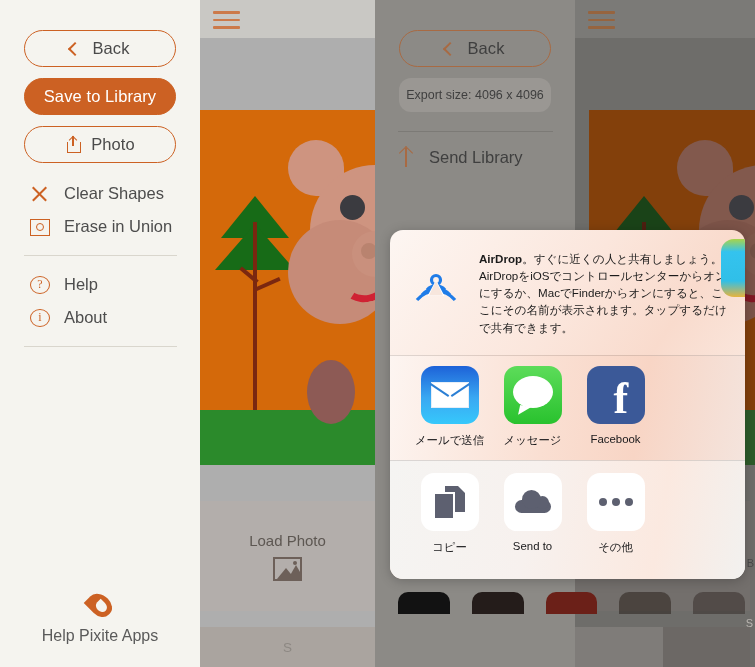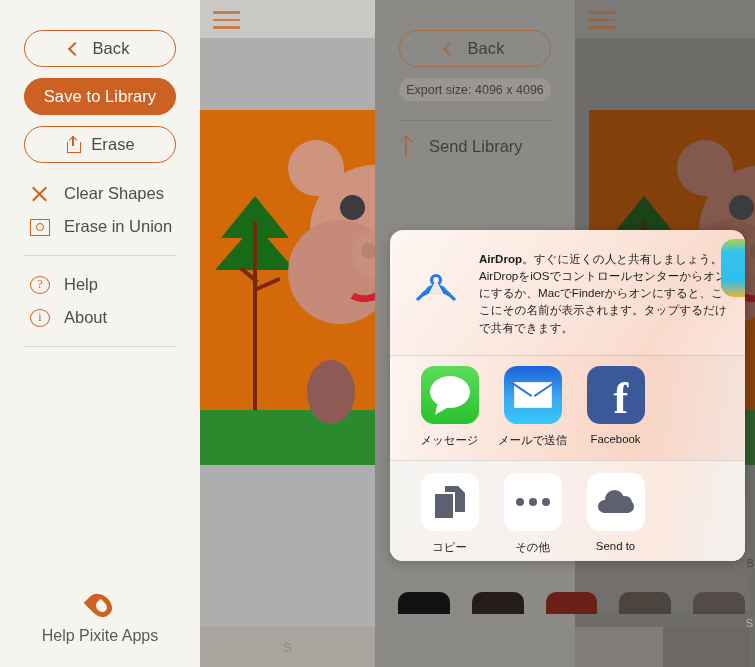--- a/index.html
+++ b/index.html
@@ -201,21 +201,21 @@
   }
   .tabbar .tab.inactive { background:#aaa49f; color:#8d8883; }
 
   
   .panel-export {
     position: relative; width: 200px; height: 667px; flex: 0 0 200px;
     background: #8c8a86; overflow: hidden; padding-top: 30px;
   }
   .panel-export .btn-pill { color: #3f3f3f; border-color: #a86a43; width:152px;}
   .chip {
-    width: 152px; height: 23px; margin: 8px auto 0 auto;
+    width: 152px; height: 34px; margin: 8px auto 0 auto;
     background: #9a9793; border-radius: 12px;
     display:flex;align-items:center;justify-content:center;
     font-size: 12.5px; color:#3f3f3f;
   }
   .fmt-row { display:flex; justify-content:center; gap: 14px; margin-top: 20px; }
   .fmt {
     width: 42px; height: 42px; border-radius:50%;
     border: 1.5px solid #a86a43;
     display:flex;align-items:center;justify-content:center;
     font-size: 13.5px; color: #444;
@@ -273,21 +273,21 @@
     display: flex; gap: 0px; padding: 10px 0 12px 18px;
     border-top: 1px solid rgba(120,110,105,.22);
     background: linear-gradient(100deg,#fdf5f1 0%,#fadfd2 45%,#f8d5c5 70%,#f4e4dd 100%);
   }
   .app {
     width: 83px; display:flex; flex-direction:column; align-items:center; gap: 9px;
   }
   .app .tile { width: 58px; height: 58px; border-radius: 13px; overflow:hidden; position:relative; }
   .app .nm { font-size: 11.4px; color: #18181a; }
   .row-actions {
-    display: flex; padding: 12px 0 6px 18px;
+    display: flex; padding: 12px 0 24px 18px;
     border-top: 1px solid rgba(120,110,105,.22);
     background: linear-gradient(100deg,#f5f4f2 0%,#f7f1ee 40%,#fbe9e0 75%,#f2f1ef 100%);
   }
   .row-actions .tile { background:#ffffff; display:flex;align-items:center;justify-content:center; }
 
   .tile-msg { background: linear-gradient(180deg,#5ddc5a,#29c22e); }
   .bubble {
     position:absolute; left: 9px; top: 10px; width: 40px; height: 32px;
     background:#fff; border-radius: 50%;
   }
@@ -376,21 +376,21 @@
     </div>
 
     <div class="btn-pill filled">
       <span>Save to Library</span>
     </div>
 
     <div class="btn-pill">
       <span class="share-ic">
           <span class="share-arrow"></span>
         </span>
-      <span>Erase</span>
+      <span>Photo</span>
     </div>
 
     <div class="menu-list">
       <div class="menu-row">
         <span class="ic ic-x"></span>
         <span>Clear Shapes</span>
       </div>
       <div class="menu-row">
         <span class="ic ic-sq">
             <i></i>
@@ -442,20 +442,26 @@
         <div class="pig-head" style="left:110px; top:55px; width:130px; height:130px;"></div>
         <div class="pig-cheek" style="left:88px; top:110px; width:104px; height:104px;"></div>
         <div class="pig-eye" style="left:140px; top:85px; width:25px; height:25px;"></div>
         <div class="pig-snout" style="left:152px; top:121px; width:46px; height:46px;"></div>
         <div class="pig-nostril" style="left:161px; top:133px; width:16px; height:16px;"></div>
         <div class="pig-mouth" style="left:140px; top:148px; width:52px; height:44px;"></div>
         <div class="pig-foot" style="left:107px; top:250px; width:48px; height:64px;"></div>
       </div>
     </div>
 
+    <div class="loadphoto">
+      <span class="lbl">Load Photo</span>
+      <span class="photo-ic">
+          <i class="photo-dot"></i>
+        </span>
+    </div>
 
     <div class="tabbar">
       <div class="tab inactive">
           <span>S</span>
         </div>
     </div>
   </div>
 
   <div class="panel-export">
     <div class="btn-pill">
@@ -530,33 +536,33 @@
           <path d="M26 25 L19 39.5 H33 Z" fill="#f7e6dd"></path>
         </svg>
       </div>
       <div class="airdrop-txt">
         <b>AirDrop</b><span>。すぐに近くの人と共有しましょう。AirDropをiOSでコントロールセンターからオンにするか、MacでFinderからオンにすると、ここにその名前が表示されます。タップするだけで共有できます。</span>
       </div>
     </div>
 
     <div class="row-apps">
       <div class="app">
-        <div class="tile tile-msg">
-            <span class="bubble"></span>
-          </div>
-        <span class="nm">メッセージ</span>
-      </div>
-      <div class="app">
         <div class="tile tile-mail">
           <span class="env">
               <span class="flapL"></span>
               <span class="flapR"></span>
             </span>
         </div>
         <span class="nm">メールで送信</span>
+      </div>
+      <div class="app">
+        <div class="tile tile-msg">
+            <span class="bubble"></span>
+          </div>
+        <span class="nm">メッセージ</span>
       </div>
       <div class="app">
         <div class="tile tile-fb">
             <span class="fb-f">f</span>
           </div>
         <span class="nm">Facebook</span>
       </div>
       <div class="tile-partial"></div>
     </div>
 
@@ -565,36 +571,36 @@
         <div class="tile tile-copy">
           <span class="docs">
               <span class="d1"></span>
               <span class="d2"></span>
             </span>
         </div>
         <span class="nm">コピー</span>
       </div>
       <div class="app">
         <div class="tile">
+            <span class="cloud">
+              <i></i>
+            </span>
+          </div>
+        <span class="nm">Send to</span>
+      </div>
+      <div class="app">
+        <div class="tile">
             <span class="dots">
               <i></i>
               <i></i>
               <i></i>
             </span>
           </div>
         <span class="nm">その他</span>
       </div>
-      <div class="app">
-        <div class="tile">
-            <span class="cloud">
-              <i></i>
-            </span>
-          </div>
-        <span class="nm">Send to</span>
-      </div>
     </div>
   </div>
 
   <div class="behind-tiles">
     <i style="background:#121212"></i>
     <i style="background:#241c1a"></i>
     <i style="background:#6b2018"></i>
     <i style="background:#2a201c; opacity:.55"></i>
     <i style="background:#2a201c; opacity:.45"></i>
   </div>

